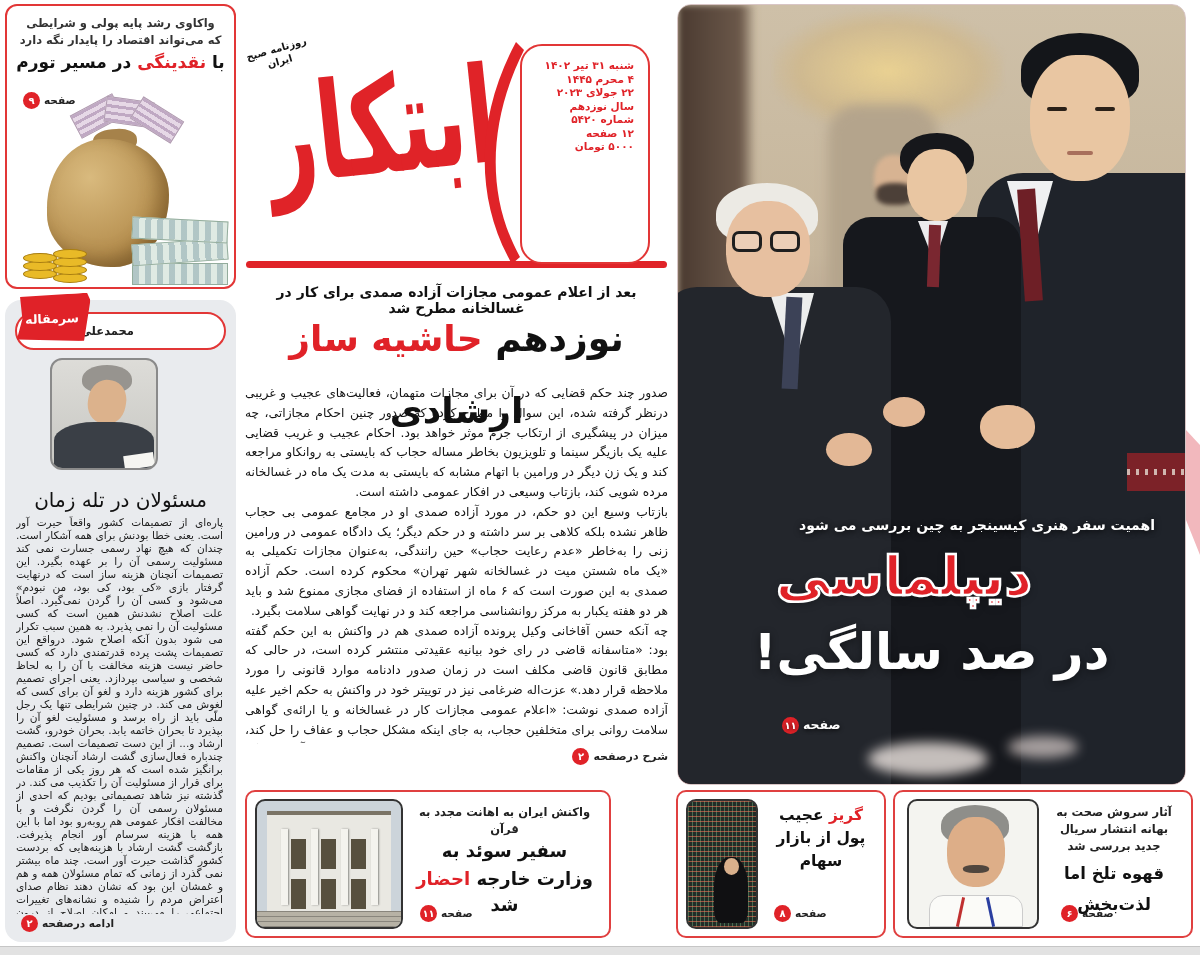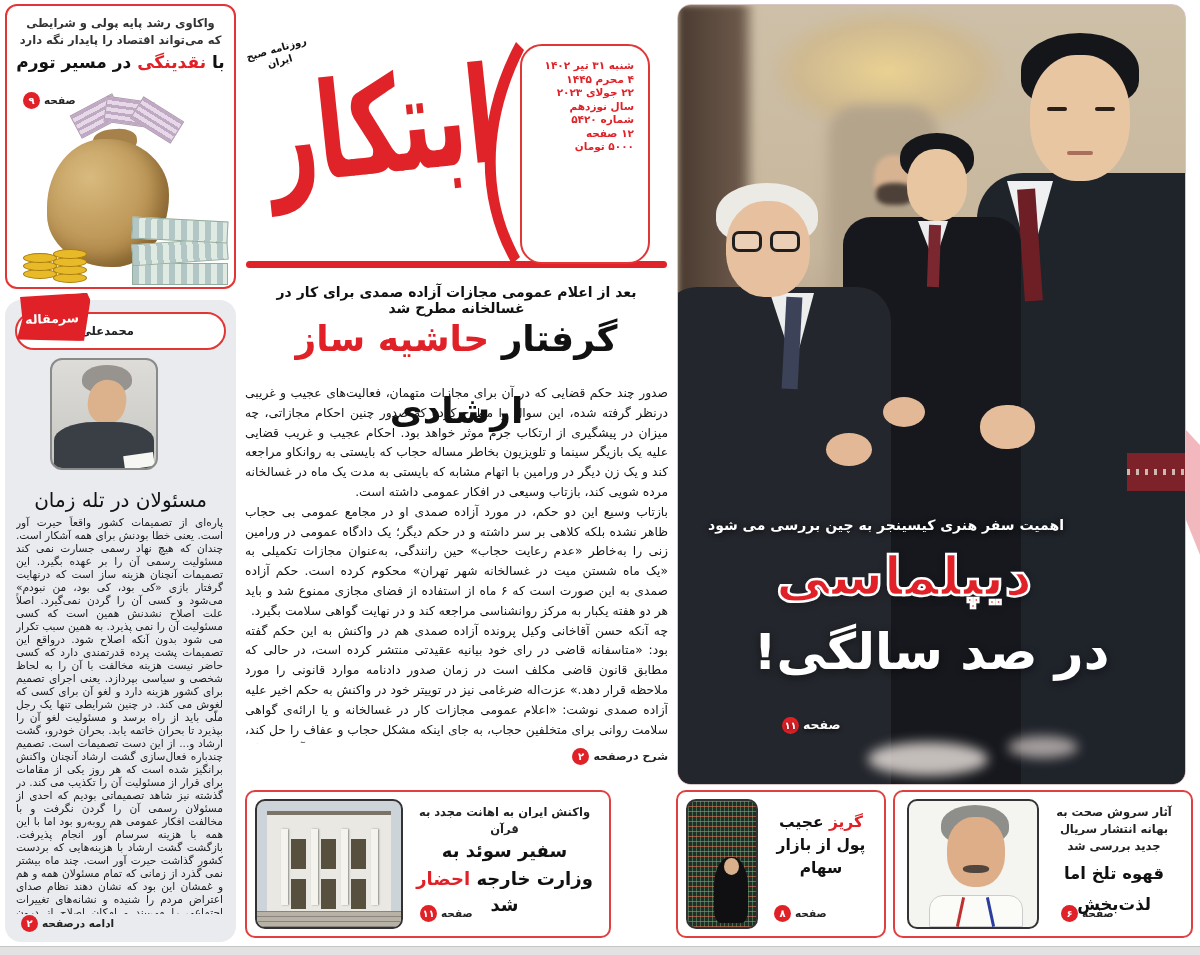--- a/index.html
+++ b/index.html
@@ -100,21 +100,21 @@
   .x-suit{right:-12px;top:168px;width:220px;height:620px;background:#1f232a;border-radius:46px 0 0 0}
   .x-shirt{right:132px;top:176px;width:46px;height:82px;background:#eff0f1;clip-path:polygon(0 0,100% 0,50% 100%)}
   .x-tie{right:146px;top:184px;width:18px;height:112px;background:#6e1f26;transform:rotate(-4deg)}
   .hand1{left:205px;top:392px;width:42px;height:30px;background:#e3b896;border-radius:50%}
   .hand2{left:148px;top:428px;width:46px;height:33px;background:#e3b896;border-radius:50%}
   .hand3{right:150px;top:400px;width:55px;height:44px;background:#e6bd9a;border-radius:48%}
   .railband{right:0;top:448px;width:58px;height:38px;background:#7c2228;
       background-image:repeating-linear-gradient(90deg,rgba(230,220,210,.8) 0 3px,transparent 3px 9px);background-size:100% 6px;background-position:0 16px;background-repeat:no-repeat}
   .glow1{left:190px;bottom:8px;width:120px;height:34px;background:rgba(255,245,240,.75);border-radius:50%;filter:blur(6px)}
   .glow2{left:330px;bottom:26px;width:70px;height:22px;background:rgba(255,240,235,.6);border-radius:50%;filter:blur(6px)}
-  .ph-kicker{left:30px;right:30px;top:512px;text-align:left;color:#fff;font-size:14px;font-weight:bold;text-shadow:0 1px 6px rgba(0,0,0,.85)}
+  .ph-kicker{left:30px;right:30px;top:512px;text-align:right;color:#fff;font-size:14px;font-weight:bold;text-shadow:0 1px 6px rgba(0,0,0,.85)}
   .ph-h1{left:0;right:55px;top:540px;text-align:center;font-size:54px;font-weight:bold;color:#e02228;
          -webkit-text-stroke:2.5px #fff;text-shadow:0 2px 8px rgba(0,0,0,.35)}
   .ph-h2{left:20px;right:20px;top:618px;text-align:center;font-size:50px;font-weight:bold;color:#fff;text-shadow:0 2px 8px rgba(0,0,0,.45)}
   .ph-pref{left:100px;top:712px;color:#fff;font-size:12.5px;font-weight:bold;text-shadow:0 1px 4px rgba(0,0,0,.8)}
 
   .pink-arrow{left:1186px;top:430px;width:14px;height:125px;background:#f2b8bd;
       clip-path:polygon(0 0,100% 12%,100% 100%,0 72%)}
 
   
   .bbox{top:790px;height:148px;border:2px solid #e04040;border-radius:10px;background:#fff;position:absolute}
@@ -139,21 +139,21 @@
   .s-stache{position:absolute;left:54px;top:64px;width:26px;height:8px;background:#50463e;border-radius:40%}
   .s-shirt{position:absolute;left:20px;bottom:0;width:94px;height:32px;background:#fbfbf8;border-radius:14px 14px 0 0;border:1px solid #ccc}
   .s-lan1{position:absolute;left:50px;bottom:0;width:3px;height:30px;background:#c03030;transform:rotate(12deg)}
   .s-lan2{position:absolute;left:80px;bottom:0;width:3px;height:30px;background:#2a3ea0;transform:rotate(-12deg)}
   .btext{position:absolute;top:12px;bottom:6px}
   .b1t{left:165px;right:12px}
   .b2t{left:88px;right:8px}
   .b3t{left:152px;right:10px}
   .bkick{font-size:11.5px;line-height:17px;font-weight:bold;color:#222;text-align:center}
   .bh{font-size:18px;font-weight:bold;color:#111;text-align:center;margin-top:0;line-height:26px}
-  .bh2{font-size:15.5px;line-height:23px;margin-top:7px}
+  .bh2{font-size:15.5px;line-height:23px;}
   .bh3{font-size:16.5px;line-height:25px;margin-top:6px}
   .bpref{position:absolute;left:4px;bottom:8px;font-size:10.5px;font-weight:bold;color:#222}
 
   .footer-strip{left:0;top:946px;width:1200px;height:9px;background:#e2e2e2;border-top:1px solid #c6c6c6}
 </style>
 </head>
 <body>
 
 <div>
 
@@ -220,21 +220,21 @@
     <h2 class="ed-title">مسئولان در تله زمان</h2>
     <div class="ed-body">پاره‌ای از تصمیمات کشور واقعاً حیرت آور است. یعنی خطا بودنش برای همه آشکار است. چندان که هیچ نهاد رسمی جسارت نمی کند مسئولیت رسمی آن را بر عهده بگیرد. این تصمیمات آنچنان هزینه ساز است که درنهایت گرفتار بازی «کی بود، کی بود، من نبودم» می‌شود و کسی آن را گردن نمی‌گیرد. اصلاً علت اصلاح نشدنش همین است که کسی مسئولیت آن را نمی پذیرد. به همین سبب تکرار می شود بدون آنکه اصلاح شود. درواقع این تصمیمات پشت پرده قدرتمندی دارد که کسی حاضر نیست هزینه مخالفت با آن را به لحاظ شخصی و سیاسی بپردازد. یعنی اجرای تصمیم برای کشور هزینه دارد و لغو آن برای کسی که لغوش می کند. در چنین شرایطی تنها یک رجل ملّی باید از راه برسد و مسئولیت لغو آن را بپذیرد تا بحران خاتمه یابد. بحران خودرو، گشت ارشاد و... از این دست تصمیمات است. تصمیم چندباره فعال‌سازی گشت ارشاد آنچنان واکنش برانگیز شده است که هر روز یکی از مقامات برای قرار از مسئولیت آن را تکذیب می کند. در گذشته نیز شاهد تصمیماتی بودیم که احدی از مسئولان رسمی آن را گردن نگرفت و با مخالفت افکار عمومی هم روبه‌رو بود اما با این همه با هزینه سرسام آور انجام پذیرفت. بازگشت گشت ارشاد با هزینه‌هایی که بردست کشور گذاشت حیرت آور است. چند ماه بیشتر نمی گذرد از زمانی که تمام مسئولان همه و هم و غمشان این بود که نشان دهند نظام صدای اعتراض مردم را شنیده و نشانه‌های تغییرات اجتماعی را می‌بیند و امکان اصلاح از درون ساختارهای نظام فراهم است.</div>
     <div class="ed-cont">
       <span>ادامه درصفحه</span><span class="pnum">۲</span>
     </div>
   </aside>
 
   <section>
     <div class="abs lead-kicker">بعد از اعلام عمومی مجازات آزاده صمدی برای کار در غسالخانه مطرح شد</div>
     <h1 class="abs lead-headline">
-      <span>گرفتار</span>
+      <span>نوزدهم</span>
       <span class="red">حاشیه ساز</span>
       <span>ارشادی</span>
     </h1>
     <div class="abs lead-body">
       <p>صدور چند حکم قضایی که در آن برای مجازات متهمان، فعالیت‌های عجیب و غریبی درنظر گرفته شده، این سوال را مطرح کرده که صدور چنین احکام مجازاتی، چه میزان در پیشگیری از ارتکاب جرم موثر خواهد بود. احکام عجیب و غریب قضایی علیه یک بازیگر سینما و تلویزیون بخاطر مساله حجاب که بایستی به روانکاو مراجعه کند و یک زن دیگر در ورامین با اتهام مشابه که بایستی به مدت یک ماه در غسالخانه مرده شویی کند، بازتاب وسیعی در افکار عمومی داشته است.</p>
       <p>بازتاب وسیع این دو حکم، در مورد آزاده صمدی او در مجامع عمومی بی حجاب ظاهر نشده بلکه کلاهی بر سر داشته و در حکم دیگر؛ یک دادگاه عمومی در ورامین زنی را به‌خاطر «عدم رعایت حجاب» حین رانندگی، به‌عنوان مجازات تکمیلی به «یک ماه شستن میت در غسالخانه شهر تهران» محکوم کرده است. حکم آزاده صمدی به این صورت است که ۶ ماه از استفاده از فضای مجازی ممنوع شد و باید هر دو هفته یکبار به مرکز روانشناسی مراجعه کند و در نهایت گواهی سلامت بگیرد.</p>
       <p>چه آنکه حسن آقاخانی وکیل پرونده آزاده صمدی هم در واکنش به این حکم گفته بود: «متاسفانه قاضی در رای خود بیانیه عقیدتی منتشر کرده است، در حالی که مطابق قانون قاضی مکلف است در زمان صدور دادنامه موارد قانونی را مورد ملاحظه قرار دهد.» عزت‌اله ضرغامی نیز در توییتر خود در واکنش به حکم اخیر علیه آزاده صمدی نوشت: «اعلام عمومی مجازات کار در غسالخانه و یا ارائه‌ی گواهی سلامت روانی برای متخلفین حجاب، به جای اینکه مشکل حجاب و عفاف را حل کند، باعث ایجاد چالش‌های مهم‌تر و بیشتری خواهد شد.» در ادامه توییت آمده: «فکر نمیکنم جناب آقای محسنی‌اژه‌ای، موافق صدور این احکام باشند.» در همین حال کانون کارگردانان و اتحادیه تهیه‌کنندگان سینمای ایران در بیانیه مشترکی حکم صادر شده در قوه قضائیه برای آزاده صمدی، بازیگر سینما و تلویزیون، به دلیل رعایت نکردن حجاب اجباری را محکوم کردند و آن را «توهین به شعور تمام اهالی سینما» خواندند.</p>
     </div>
     <div class="abs lead-more">
       <span>شرح درصفحه</span><span class="pnum">۲</span>

